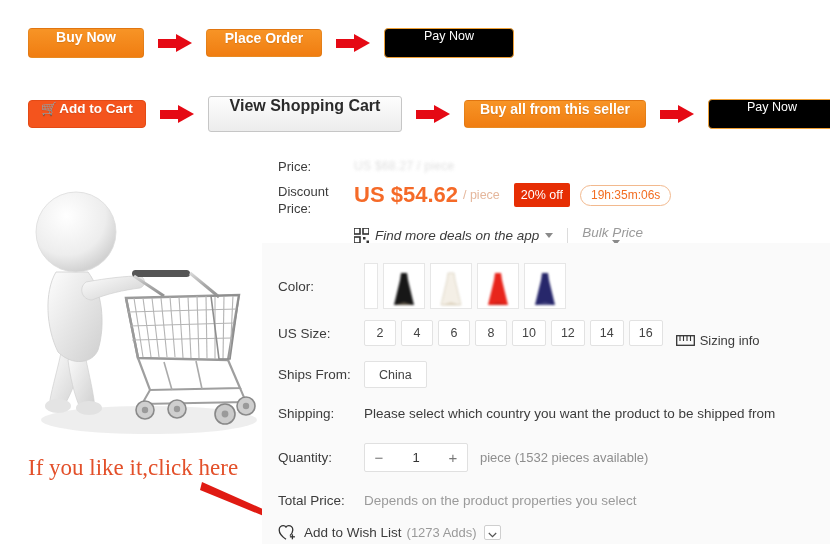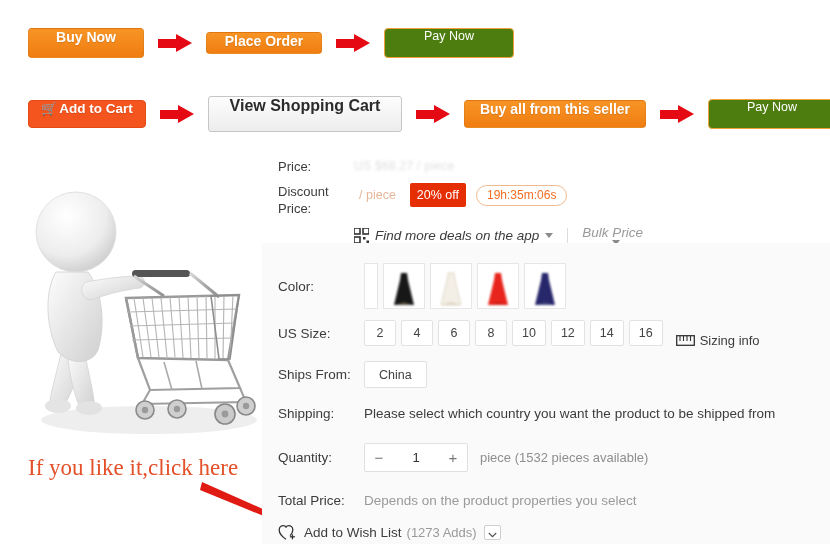--- a/index.html
+++ b/index.html
@@ -24,25 +24,25 @@
     color:#ffffff;
     font-weight:bold;
     white-space:nowrap;
     cursor:pointer;
     border:1px solid rgba(0,0,0,0.06);
     text-shadow:0 1px 1px rgba(0,0,0,0.12);
   }
   .btn-orange {
     background:linear-gradient(#f79426,#f07d11);
   }
-  .btn-orange-flat { background:#4d7c0f; border:1px solid #efa036; }
+  .btn-orange-flat { background:#000000; border:1px solid #efa036; }
   .btn-redorange { background:#f4541d; border:1px solid #e44a15; }
 
   #btn-buy-now      { width:116px; height:30px; font-size:14px; }
-  #btn-place-order  { width:116px; height:22px; font-size:14px; }
+  #btn-place-order  { width:116px; height:28px; font-size:14px; }
   #btn-pay-now-1    { width:130px; height:30px; font-size:12.5px; font-weight:normal; text-shadow:none; }
 
   #btn-add-to-cart  { width:118px; height:28px; font-size:13.5px; }
   #btn-view-cart {
     width:194px; height:36px; font-size:16px; font-weight:bold;
     background:linear-gradient(#fdfdfd,#ececec);
     border:1px solid #c6c6c6; border-radius:3px;
     color:#2b2b2b; text-shadow:none;
   }
   #btn-buy-all      { width:182px; height:28px; font-size:14px; }
@@ -334,20 +334,21 @@
 <div id="price-block">
 
   <div class="prow">
     <div class="plabel">Price:</div>
     <div id="price-old">US $68.27 / piece</div>
   </div>
 
   <div class="prow" style="margin-top:8px;">
     <div class="plabel">Discount Price:</div>
     <div class="price-line">
+      <span id="discount-price">US $54.62</span>
       <span id="discount-unit">/ piece</span>
       <span id="discount-badge">20% off</span>
       <span id="countdown-pill">19h:35m:06s</span>
     </div>
   </div>
 
   <div id="app-deals-row" style="margin-left:76px;font-style:italic;">
     <span id="qr-icon">
       <svg width="15" height="15" viewBox="0 0 15 15">
         <rect x="0" y="0" width="6" height="6" fill="none" stroke="#333" stroke-width="1.6"></rect>

